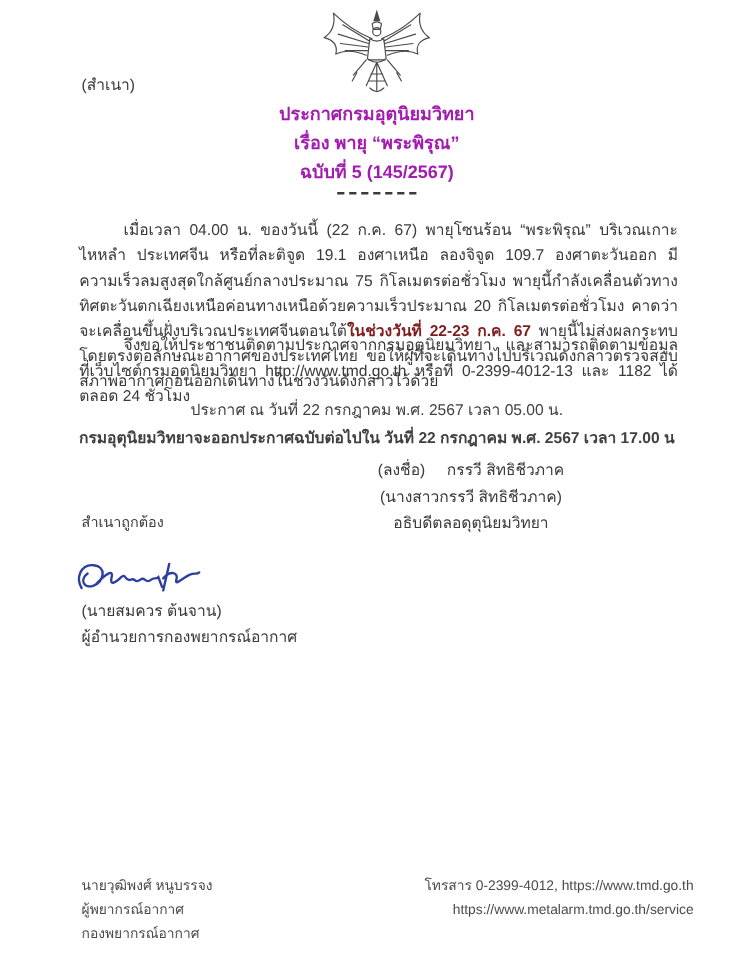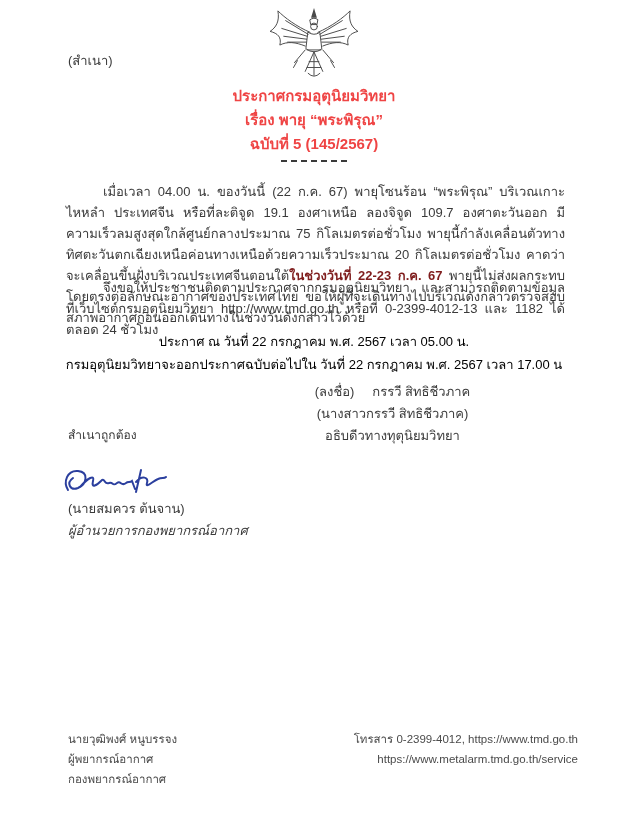--- a/index.html
+++ b/index.html
@@ -12,39 +12,39 @@
     width: 628px;
     height: 813px;
     background: #ffffff;
     font-family: "Liberation Sans", "DejaVu Sans", sans-serif;
     color: #3a3a3a;
     overflow: hidden;
   }
   .abs { position: absolute; }
 
   .copy-label {
-    left: 68px; top: 50px;
+    left: 68px; top: 60px;
     font-size: 13px;
   }
 
   .emblem {
     left: 264px; top: 6px;
     width: 100px; height: 82px;
   }
 
   .title-block {
     left: 0; top: 84px;
     width: 628px;
     text-align: center;
   }
   .title-line {
     font-weight: bold;
     font-size: 15px;
     line-height: 24px;
-    color: #ef4444;
+    color: #a21caf;
   }
 
   .dash-rule {
     left: 281px; top: 160px;
     width: 66px; height: 0;
     border-top: 2px dashed #3a3a3a;
   }
 
   .para {
     left: 66px;
@@ -56,42 +56,42 @@
     color: #3a3a3a;
   }
   .para-1 { top: 181px; }
   .para-2 { top: 277px; }
   .para b { color: #7f1d1d; }
 
   .center-line {
     left: 0; width: 628px;
     text-align: center;
     font-size: 13px;
-    color: #000000;
+    color: #404040;
   }
   .announced { top: 331px; }
-  .next-issue { top: 354px; }
+  .next-issue { top: 354px; font-weight: bold; }
 
   .sig-block {
     left: 275px; top: 381px;
     width: 235px;
     text-align: center;
     font-size: 13px;
     line-height: 22px;
   }
   .sig-line1 {
     display: flex;
     justify-content: center;
     gap: 18px;
   }
 
   .cert-label { left: 68px; top: 425px; font-size: 12px; }
   .cert-signature { left: 58px; top: 462px; width: 118px; height: 42px; }
   .cert-name { left: 68px; top: 498px; font-size: 13px; }
-  .cert-position { left: 68px; top: 520px; font-size: 13px; font-style: italic; }
+  .cert-position { left: 68px; top: 520px; font-size: 13px; }
 
   .footer-left {
     left: 68px; top: 729px;
     font-size: 11.5px;
     line-height: 20px;
     color: #4a4a4a;
   }
   .footer-right {
     right: 50px; top: 729px;
     font-size: 11.5px;
@@ -147,21 +147,21 @@
 
   <div class="abs center-line announced">ประกาศ ณ วันที่ 22 กรกฎาคม พ.ศ. 2567 เวลา 05.00 น.</div>
   <div class="abs center-line next-issue">กรมอุตุนิยมวิทยาจะออกประกาศฉบับต่อไปใน วันที่ 22 กรกฎาคม พ.ศ. 2567 เวลา 17.00 น</div>
 
   <div class="abs sig-block">
     <div class="sig-line1">
       <span>(ลงชื่อ)</span>
       <span>กรรวี สิทธิชีวภาค</span>
     </div>
     <div>(นางสาวกรรวี  สิทธิชีวภาค)</div>
-    <div>อธิบดีวทางทุตุนิยมวิทยา</div>
+    <div>อธิบดีตลอดุตุนิยมวิทยา</div>
   </div>
 
   <div class="abs cert-label">สำเนาถูกต้อง</div>
 
   <svg class="abs cert-signature" viewBox="0 0 118 42" xmlns="http://www.w3.org/2000/svg">
     <path d="M10 28 C5 20 9 8 20 9 C31 10 29 22 20 26 C12 29 8 21 15 16 M22 25 C30 16 37 12 35 19 C33 27 39 23 43 19 C47 15 46 23 51 21 C55 19 54 25 59 21 C63 18 63 25 68 21 C70 19 72 21 74 19 L77 27 M83 8 L78 30 M78 20 C84 13 91 15 89 21 C87 27 95 19 100 17 C104 15 106 17 108 15" fill="none" stroke="#2b3f9e" stroke-width="2" stroke-linecap="round"></path>
   </svg>
 
   <div class="abs cert-name">(นายสมควร ต้นจาน)</div>
   <div class="abs cert-position">ผู้อำนวยการกองพยากรณ์อากาศ</div>

